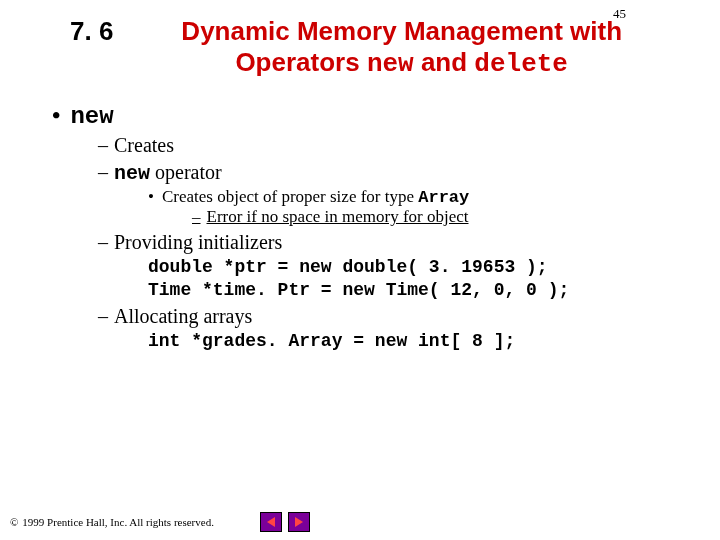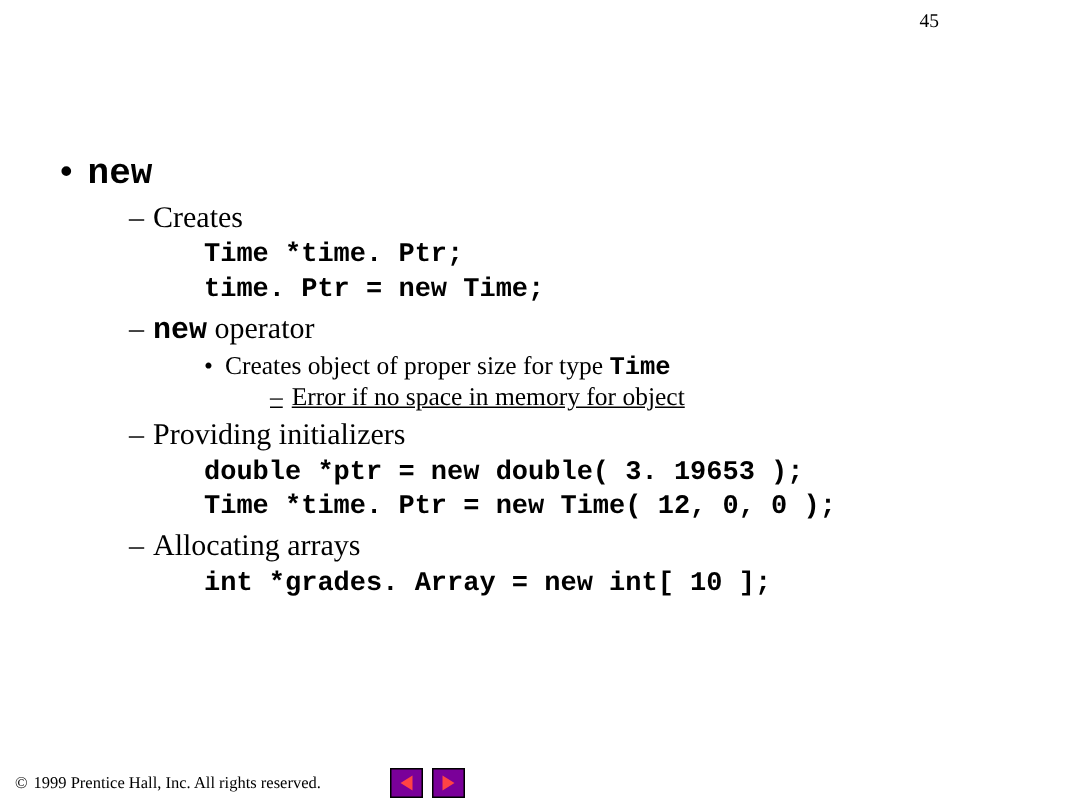--- a/index.html
+++ b/index.html
@@ -51,21 +51,21 @@
     flex: 1;
     line-height: 1.2;
   }
   .heading-title .mono {
     font-family: "Courier New", Courier, monospace;
     font-weight: bold;
   }
   .content {
     position: absolute;
     top: 100px;
-    left: 40px;
+    left: 52px;
     width: 640px;
   }
   .b1 {
     font-family: "Courier New", Courier, monospace;
     font-weight: bold;
     font-size: 24px;
     margin-left: 0;
     margin-top: 2px;
   }
   .b1 .dot {
@@ -155,40 +155,45 @@
     border-left: 8px solid #ff4444;
   }
 </style>
 </head>
 <body>
 
 <div class="slide">
 
   <div class="page-num">45</div>
 
+  <div class="heading-row">
+    <div class="section-num">7. 6</div>
+    <div class="heading-title">
+      <span>Dynamic Memory Management with</span><br>
+      <span>Operators </span><span class="mono">new</span><span> and </span><span class="mono">delete</span>
+    </div>
+  </div>
 
   <div class="content">
 
     <div class="b1"><span class="dot">•</span><span>new</span></div>
 
     <div class="b2"><span class="dash">–</span><span>Creates</span></div>
-    <div class="codeblock">Time *time. Ptr;
-time. Ptr = new Time;</div>
 
     <div class="b2"><span class="dash">–</span><span class="mono">new</span><span> operator</span></div>
 
-    <div class="b3"><span class="dot">•</span><span>Creates object of proper size for type </span><span class="mono">Time</span></div>
+    <div class="b3"><span class="dot">•</span><span>Creates object of proper size for type </span><span class="mono">Array</span></div>
     <div class="b4"><span class="dash">–</span><span>Error if no space in memory for object</span></div>
 
     <div class="b2"><span class="dash">–</span><span>Providing initializers</span></div>
     <div class="codeblock">double *ptr = new double( 3. 19653 );
 Time *time. Ptr = new Time( 12, 0, 0 );</div>
 
     <div class="b2"><span class="dash">–</span><span>Allocating arrays</span></div>
-    <div class="codeblock">int *grades. Array = new int[ 10 ];</div>
+    <div class="codeblock">int *grades. Array = new int[ 8 ];</div>
 
   </div>
 
   <div class="footer">
     <span class="copy-sym">©</span>
     <span>1999 Prentice Hall, Inc.  All rights reserved.</span>
   </div>
 
   <div class="nav-icons">
     <div class="nav-btn">

